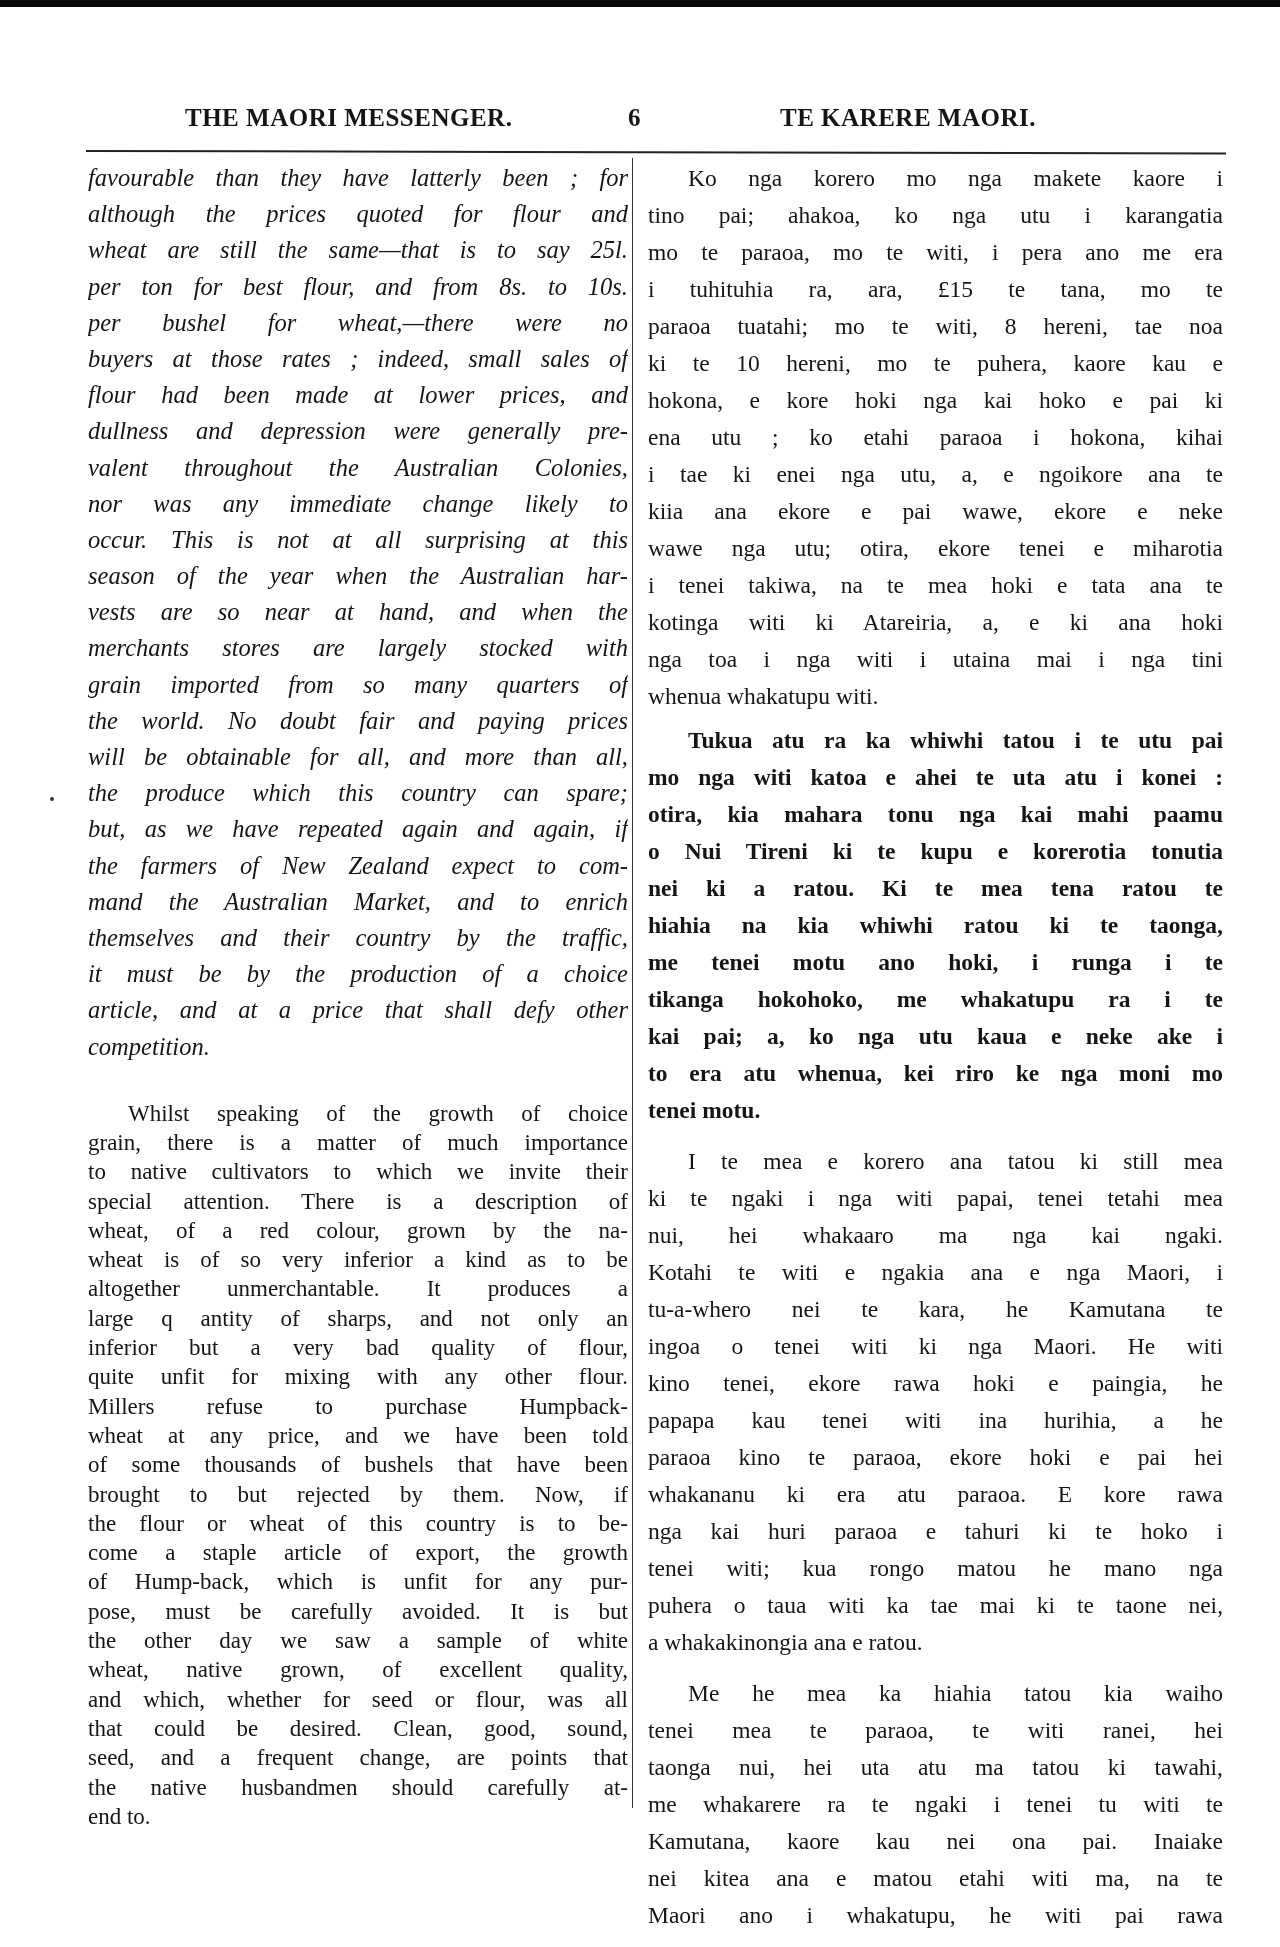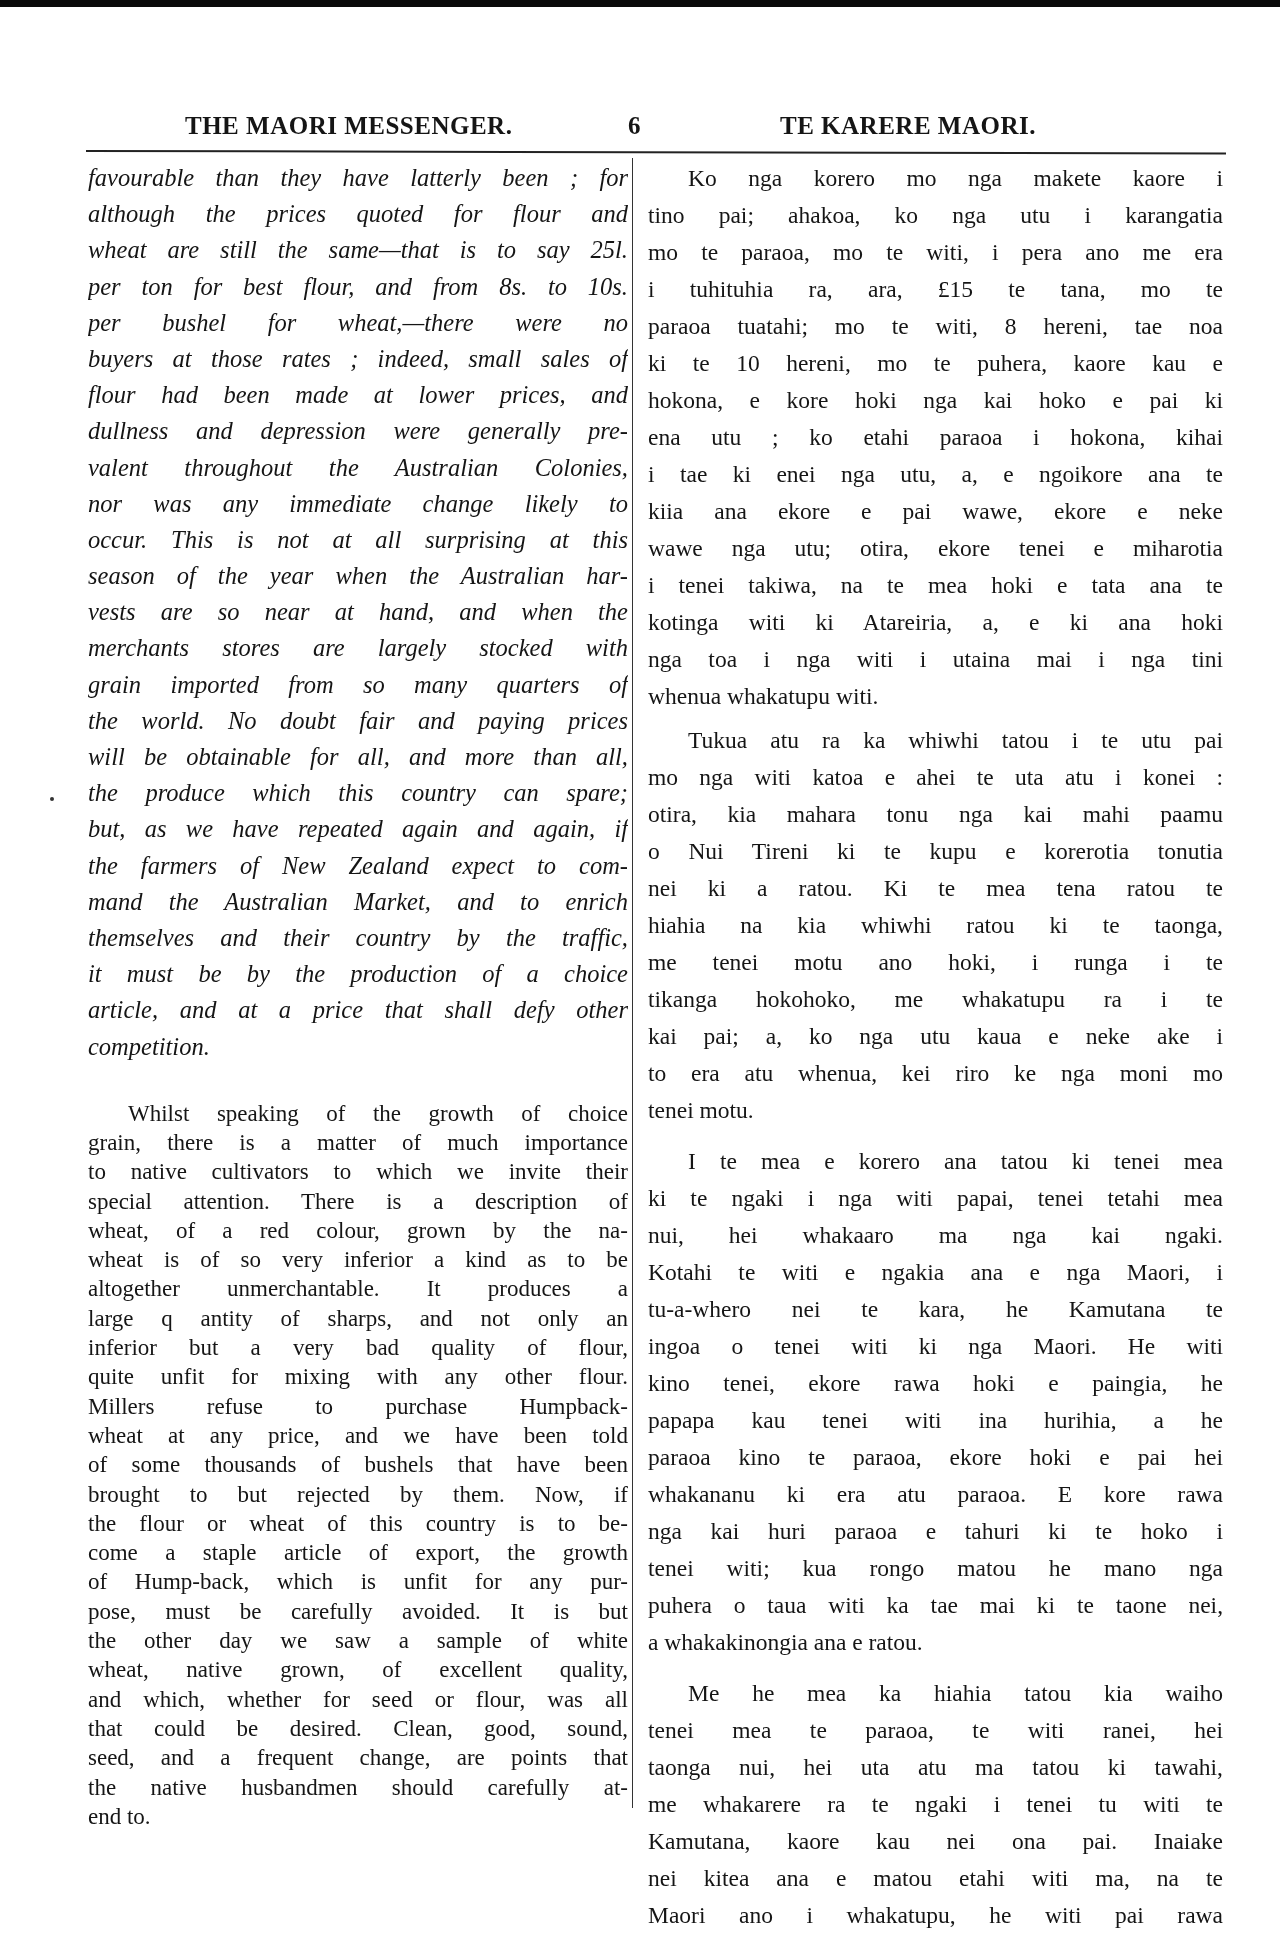--- a/index.html
+++ b/index.html
@@ -1,36 +1,36 @@
 <!DOCTYPE html>
 <html><head>
   <meta charset="utf-8">
   <style>
     html, body { margin: 0; padding: 0; }
     body {
       width: 1280px; height: 1947px; background: #ffffff; position: relative; overflow: hidden;
       font-family: "Liberation Serif", "DejaVu Serif", serif; color: #151515;
     }
     .top-bar { position: absolute; left: 0; top: 0; width: 1280px; height: 7px; background: #0a0a0a; }
-    .running-head { position: absolute; top: 112px; left: 0; width: 1192px; height: 40px; }
+    .running-head { position: absolute; top: 104px; left: 0; width: 1192px; height: 40px; }
     .rh-left { position: absolute; left: 185px; top: 0; font-size: 25px; font-weight: bold; letter-spacing: 0.5px; }
     .rh-page { position: absolute; left: 628px; top: 0; font-size: 25px; font-weight: bold; }
     .rh-right { position: absolute; left: 780px; top: 0; font-size: 25px; font-weight: bold; letter-spacing: 0.5px; }
     .head-rule { position: absolute; left: 86px; top: 150px; width: 1140px; height: 2px; background: #222; transform: rotate(0.12deg); transform-origin: left; }
     .col-divider { position: absolute; left: 632px; top: 158px; width: 1px; height: 1650px; background: #333; }
     .col { position: absolute; }
     .col-left { left: 88px; top: 160px; width: 540px; }
     .col-right { left: 648px; top: 160px; width: 575px; }
     .line { display: block; white-space: nowrap; text-align: justify; text-align-last: justify; overflow: hidden; }
     .line.last { text-align-last: left; }
     .p1 .line { font-size: 24.5px; height: 36.2px; line-height: 36.2px; font-style: italic; }
     .p2 .line { font-size: 23px; height: 29.3px; line-height: 29.3px; }
     .p2 { margin-top: 34px; }
     .r .line { font-size: 23.5px; height: 37px; line-height: 37px; }
-    .r.gap { margin-top: 7px; }
+    .r.gap { margin-top: 7px; font-weight: bold; }
     .r.gap-lg { margin-top: 14px; }
     .indent { padding-left: 40px; }
     .stray-mark { position: absolute; left: 50px; top: 797px; width: 4px; height: 4px; background: #333; border-radius: 50%; }
   </style>
 </head>
 <body>
 
 <div class="top-bar"></div>
 
 <div class="running-head">
@@ -124,21 +124,21 @@
       <span class="line">o Nui Tireni ki te kupu e korerotia tonutia</span>
       <span class="line">nei ki a ratou. Ki te mea tena ratou te</span>
       <span class="line">hiahia na kia whiwhi ratou ki te taonga,</span>
       <span class="line">me tenei motu ano hoki, i runga i te</span>
       <span class="line">tikanga hokohoko, me whakatupu ra i te</span>
       <span class="line">kai pai; a, ko nga utu kaua e neke ake i</span>
       <span class="line">to era atu whenua, kei riro ke nga moni mo</span>
       <span class="line last">tenei motu.</span>
     </div>
   <div class="r gap-lg">
-      <span class="line indent">I te mea e korero ana tatou ki tenei mea</span>
+      <span class="line indent">I te mea e korero ana tatou ki still mea</span>
       <span class="line">ki te ngaki i nga witi papai, tenei tetahi mea</span>
       <span class="line">nui, hei whakaaro ma nga kai ngaki.</span>
       <span class="line">Kotahi te witi e ngakia ana e nga Maori, i</span>
       <span class="line">tu-a-whero nei te kara, he Kamutana te</span>
       <span class="line">ingoa o tenei witi ki nga Maori. He witi</span>
       <span class="line">kino tenei, ekore rawa hoki e paingia, he</span>
       <span class="line">papapa kau tenei witi ina hurihia, a he</span>
       <span class="line">paraoa kino te paraoa, ekore hoki e pai hei</span>
       <span class="line">whakananu ki era atu paraoa. E kore rawa</span>
       <span class="line">nga kai huri paraoa e tahuri ki te hoko i</span>

